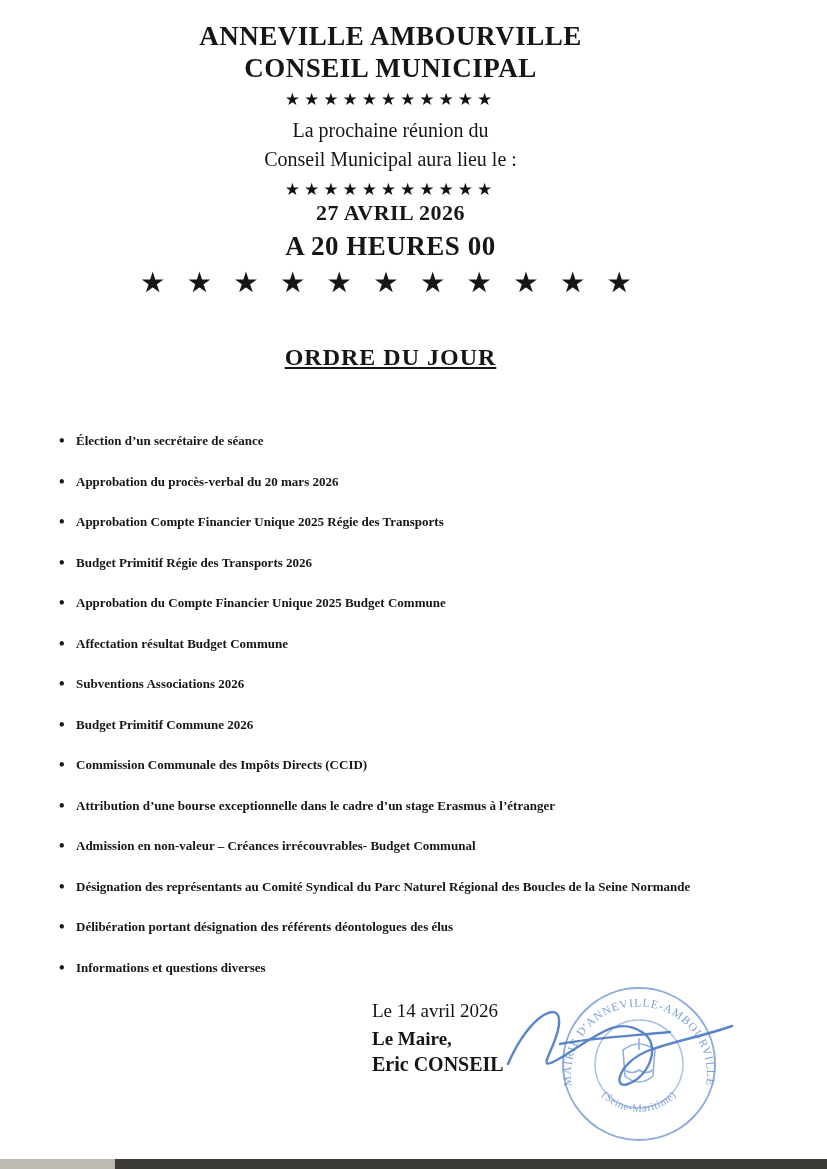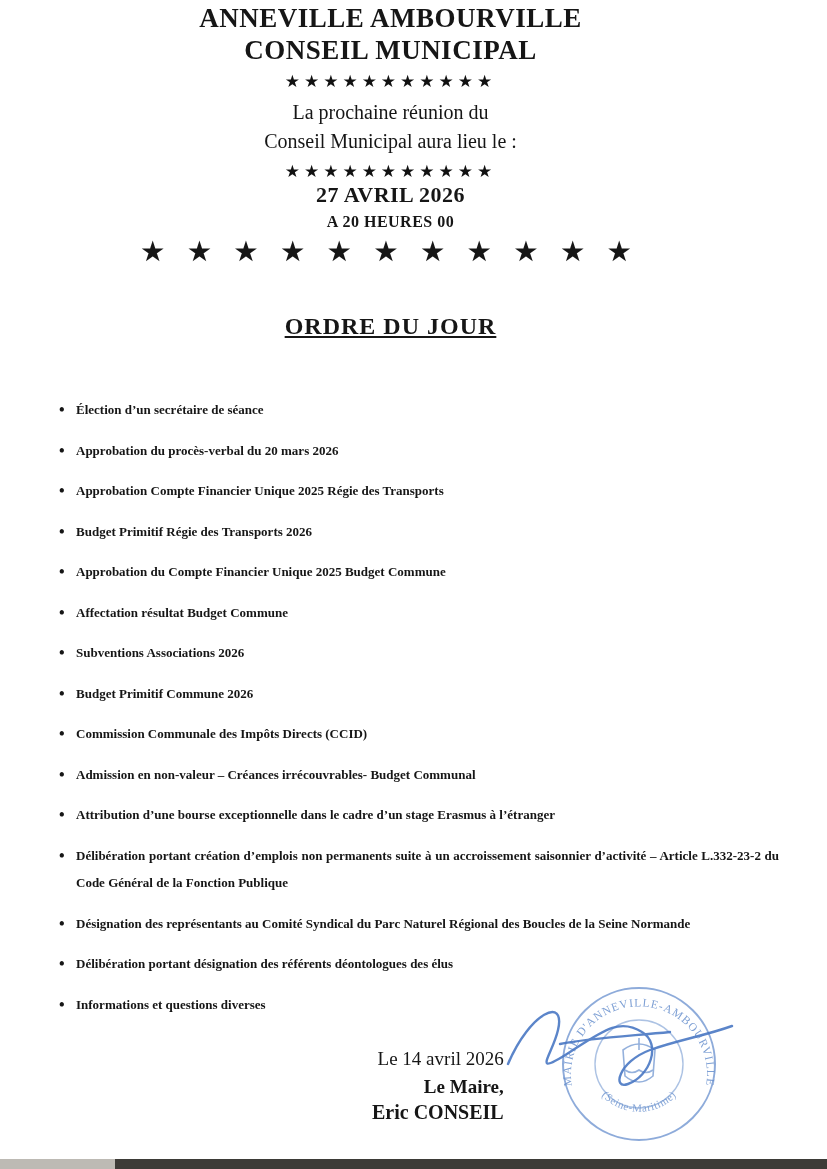--- a/index.html
+++ b/index.html
@@ -4,40 +4,40 @@
 <style>
   html,body{margin:0;padding:0;}
   body{
     width:827px;height:1169px;
     background:#ffffff;
     font-family:"Liberation Serif", serif;
     color:#161616;
     position:relative;
     overflow:hidden;
   }
-  .header{text-align:center;padding-top:2px;padding-right:46px;}
+  .header{text-align:center;padding-top:20px;padding-right:46px;}
   .title-line{font-size:27px;font-weight:bold;letter-spacing:.5px;line-height:32px;}
   .stars-small{font-size:17px;letter-spacing:4px;margin-top:5px;color:#111;}
   .intro-line{font-size:20px;line-height:29px;}
   .intro-block{margin-top:6px;}
   .meeting-date{font-size:22px;font-weight:bold;letter-spacing:.5px;}
-  .meeting-time{font-size:16px;font-weight:bold;margin-top:5px;letter-spacing:.5px;}
+  .meeting-time{font-size:27px;font-weight:bold;margin-top:5px;letter-spacing:.5px;}
   .stars-large{font-size:25px;font-weight:bold;letter-spacing:9px;margin-top:6px;}
   .location{font-size:21px;font-weight:bold;margin-top:16px;}
   .agenda-title{font-size:24px;font-weight:bold;text-decoration:underline;margin-top:47px;letter-spacing:1px;}
   ul.agenda{margin:56px 48px 0 76px;padding:0;list-style:none;}
   ul.agenda li{
     font-size:13px;font-weight:bold;line-height:27.5px;
     text-align:justify;position:relative;margin-bottom:1px;margin-top:13px;
   }
   ul.agenda li::before{
     content:"\2022";
     position:absolute;left:-17px;top:0px;font-size:16px;
   }
-  .sign-block{position:absolute;left:372px;top:1048px;text-align:right;}
+  .sign-block{position:absolute;left:372px;top:1000px;}
   .sign-date{font-size:19px;}
   .sign-title{font-size:19px;font-weight:bold;margin-top:6px;}
   .sign-name{font-size:20px;font-weight:bold;margin-top:3px;}
   .stamp{position:absolute;left:553px;top:978px;opacity:.92;}
   .signature-svg{position:absolute;left:500px;top:992px;}
   .scan-bar{position:absolute;left:115px;right:0;bottom:0;height:10px;background:#3d3b37;}
   .scan-bar-light{position:absolute;left:0;right:712px;bottom:0;height:10px;background:#bdbab4;}
 </style>
 </head>
 <body>
@@ -60,23 +60,22 @@
 <ul class="agenda">
   <li>Élection d’un secrétaire de séance</li>
   <li>Approbation du procès-verbal du 20 mars 2026</li>
   <li>Approbation Compte Financier Unique 2025 Régie des Transports</li>
   <li>Budget Primitif Régie des Transports 2026</li>
   <li>Approbation du Compte Financier Unique 2025 Budget Commune</li>
   <li>Affectation résultat Budget Commune</li>
   <li>Subventions Associations 2026</li>
   <li>Budget Primitif Commune 2026</li>
   <li>Commission Communale des Impôts Directs (CCID)</li>
+  <li>Attribution d’une bourse exceptionnelle dans le cadre d’un stage Erasmus à l’étranger</li>
   <li>Admission en non-valeur – Créances irrécouvrables- Budget Communal</li>
-  <li>Attribution d’une bourse exceptionnelle dans le cadre d’un stage Erasmus à l’étranger</li>
-  <li>Délibération portant création d’emplois non permanents suite à un accroissement saisonnier d’activité – Article L.332-23-2 du Code Général de la Fonction Publique</li>
   <li>Désignation des représentants au Comité Syndical du Parc Naturel Régional des Boucles de la Seine Normande</li>
   <li>Délibération portant désignation des référents déontologues des élus</li>
   <li>Informations et questions diverses</li>
 </ul>
 
 <div class="sign-block">
   <div class="sign-date">Le 14 avril 2026</div>
   <div class="sign-title">Le Maire,</div>
   <div class="sign-name">Eric CONSEIL</div>
 </div>

